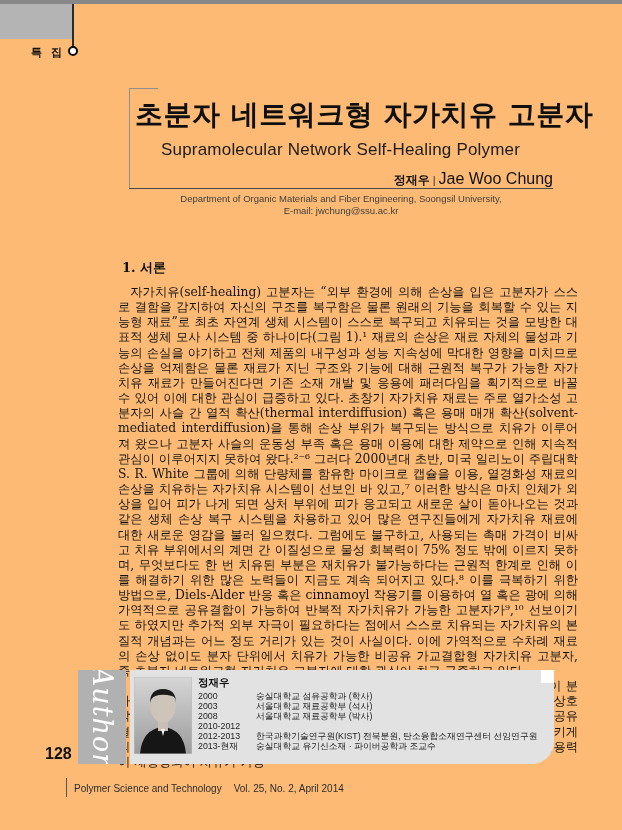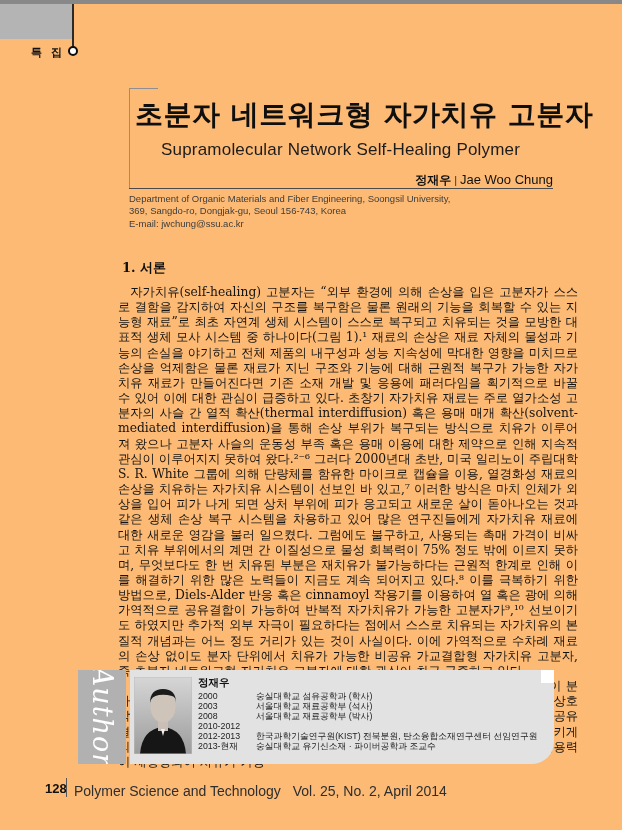--- a/index.html
+++ b/index.html
@@ -63,29 +63,29 @@
     letter-spacing: 0.2px;
   }
   .author-line {
     position: absolute; left: 129px; top: 166px;
     width: 424px;
     text-align: right;
     color: #111;
   }
   .author-line .ko { font-size: 12px; font-weight: bold; }
   .author-line .sep { font-size: 11px; color: #333; padding: 0 3px; }
-  .author-line .en { font-size: 13px; text-align: center; }
+  .author-line .en { font-size: 16px; text-align: center; }
   .author-rule {
     position: absolute; left: 129px; top: 184px;
     width: 424px; height: 1.2px; background: #4a4a4a;
   }
   .affiliation {
     position: absolute; left: 129px; top: 189px;
     width: 424px;
-    text-align: left;
+    text-align: center;
     font-size: 9.5px; line-height: 12.4px; color: #3d3d3d;
   }
   
   .section-heading {
     position: absolute; left: 122px; top: 255px;
     font-size: 13px; font-weight: bold; color: #0f0f0f;
     font-family: "DejaVu Serif", "Liberation Serif", serif;
   }
   .body-text {
     position: absolute; left: 118px; top: 281px;
@@ -135,30 +135,30 @@
   }
   .bio-table {
     position: absolute; left: 68px; top: 21px;
     font-size: 8.8px; line-height: 10.1px; color: #222;
   }
   .bio-row { display: flex; align-items: flex-end; }
   .bio-period { width: 58px; flex: 0 0 58px; }
   .bio-detail { white-space: nowrap; }
   
   .footer-pagenum {
-    position: absolute; left: 45px; top: 777px;
-    font-size: 13px; font-weight: bold; color: #111;
+    position: absolute; left: 45px; top: 741px;
+    font-size: 16px; font-weight: bold; color: #111;
   }
   .footer-divider {
     position: absolute; left: 66px; top: 774px;
     width: 1px; height: 19px; background: #555;
   }
   .footer-text {
     position: absolute; left: 74px; top: 779px;
-    font-size: 14px; color: #2e2e2e;
+    font-size: 10px; color: #2e2e2e;
   }
   .footer-text .issue { margin-left: 12px; }
 </style>
 </head>
 <body>
 
 <div class="page">
 
   <div class="corner-block"></div>
   <div class="corner-vline"></div>
@@ -170,21 +170,20 @@
   <h1 class="article-title">초분자 네트워크형 자가치유 고분자</h1>
   <div class="article-subtitle">Supramolecular Network Self-Healing Polymer</div>
 
   <div class="author-line">
     <span class="ko">정재우</span><span class="sep">|</span><span class="en">Jae Woo Chung</span>
   </div>
   <div class="author-rule"></div>
 
   <div class="affiliation">
     <div>Department of Organic Materials and Fiber Engineering, Soongsil University,</div>
-    <div>369, Sangdo-ro, Dongjak-gu, Seoul 156-743, Korea</div>
     <div>E-mail: jwchung@ssu.ac.kr</div>
   </div>
 
   <h2 class="section-heading">1. 서론</h2>
   <div class="body-text">
     <p>자가치유(self-healing) 고분자는 “외부 환경에 의해 손상을 입은 고분자가 스스로 결함을 감지하여 자신의 구조를 복구함은 물론 원래의 기능을 회복할 수 있는 지능형 재료”로 최초 자연계 생체 시스템이 스스로 복구되고 치유되는 것을 모방한 대표적 생체 모사 시스템 중 하나이다(그림 1).¹ 재료의 손상은 재료 자체의 물성과 기능의 손실을 야기하고 전체 제품의 내구성과 성능 지속성에 막대한 영향을 미치므로 손상을 억제함은 물론 재료가 지닌 구조와 기능에 대해 근원적 복구가 가능한 자가치유 재료가 만들어진다면 기존 소재 개발 및 응용에 패러다임을 획기적으로 바꿀 수 있어 이에 대한 관심이 급증하고 있다. 초창기 자가치유 재료는 주로 열가소성 고분자의 사슬 간 열적 확산(thermal interdiffusion) 혹은 용매 매개 확산(solvent-mediated interdiffusion)을 통해 손상 부위가 복구되는 방식으로 치유가 이루어져 왔으나 고분자 사슬의 운동성 부족 혹은 용매 이용에 대한 제약으로 인해 지속적 관심이 이루어지지 못하여 왔다.²⁻⁶ 그러다 2000년대 초반, 미국 일리노이 주립대학 S. R. White 그룹에 의해 단량체를 함유한 마이크로 캡슐을 이용, 열경화성 재료의 손상을 치유하는 자가치유 시스템이 선보인 바 있고,⁷ 이러한 방식은 마치 인체가 외상을 입어 피가 나게 되면 상처 부위에 피가 응고되고 새로운 살이 돋아나오는 것과 같은 생체 손상 복구 시스템을 차용하고 있어 많은 연구진들에게 자가치유 재료에 대한 새로운 영감을 불러 일으켰다. 그럼에도 불구하고, 사용되는 촉매 가격이 비싸고 치유 부위에서의 계면 간 이질성으로 물성 회복력이 75% 정도 밖에 이르지 못하며, 무엇보다도 한 번 치유된 부분은 재치유가 불가능하다는 근원적 한계로 인해 이를 해결하기 위한 많은 노력들이 지금도 계속 되어지고 있다.⁸ 이를 극복하기 위한 방법으로, Diels-Alder 반응 혹은 cinnamoyl 작용기를 이용하여 열 혹은 광에 의해 가역적으로 공유결합이 가능하여 반복적 자가치유가 가능한 고분자가⁹,¹⁰ 선보이기도 하였지만 추가적 외부 자극이 필요하다는 점에서 스스로 치유되는 자가치유의 본질적 개념과는 어느 정도 거리가 있는 것이 사실이다. 이에 가역적으로 수차례 재료의 손상 없이도 분자 단위에서 치유가 가능한 비공유 가교결합형 자가치유 고분자, 즉 초분자 네트워크형 자가치유 고분자에 대한 관심이 최근 급증하고 있다.</p>
     <p>초분자란 분자 내 분자 간 비공유결합을 기반으로 둘 혹은 그 이상의 분자들이 분자인식과 자기조립을 통해 모이고 조직화된 거대 분자를 말한다. 수소결합, π-π상호작용, van der Waals힘, 정전기적 인력, 금속 배위결합이 이에 해당 되며, 비공유 결합을 근간으로 올리고머 및 고분자에 초분자 형태의 네트워크 구조를 형성시키게 되면 외부 충격에 의한 초기 파단 시 분자인식 및 재배치를 통해 분자 간 상호작용력이 재형성되어 치유가 가능</p>
   </div>
 
   <div class="bio-sidebar">

